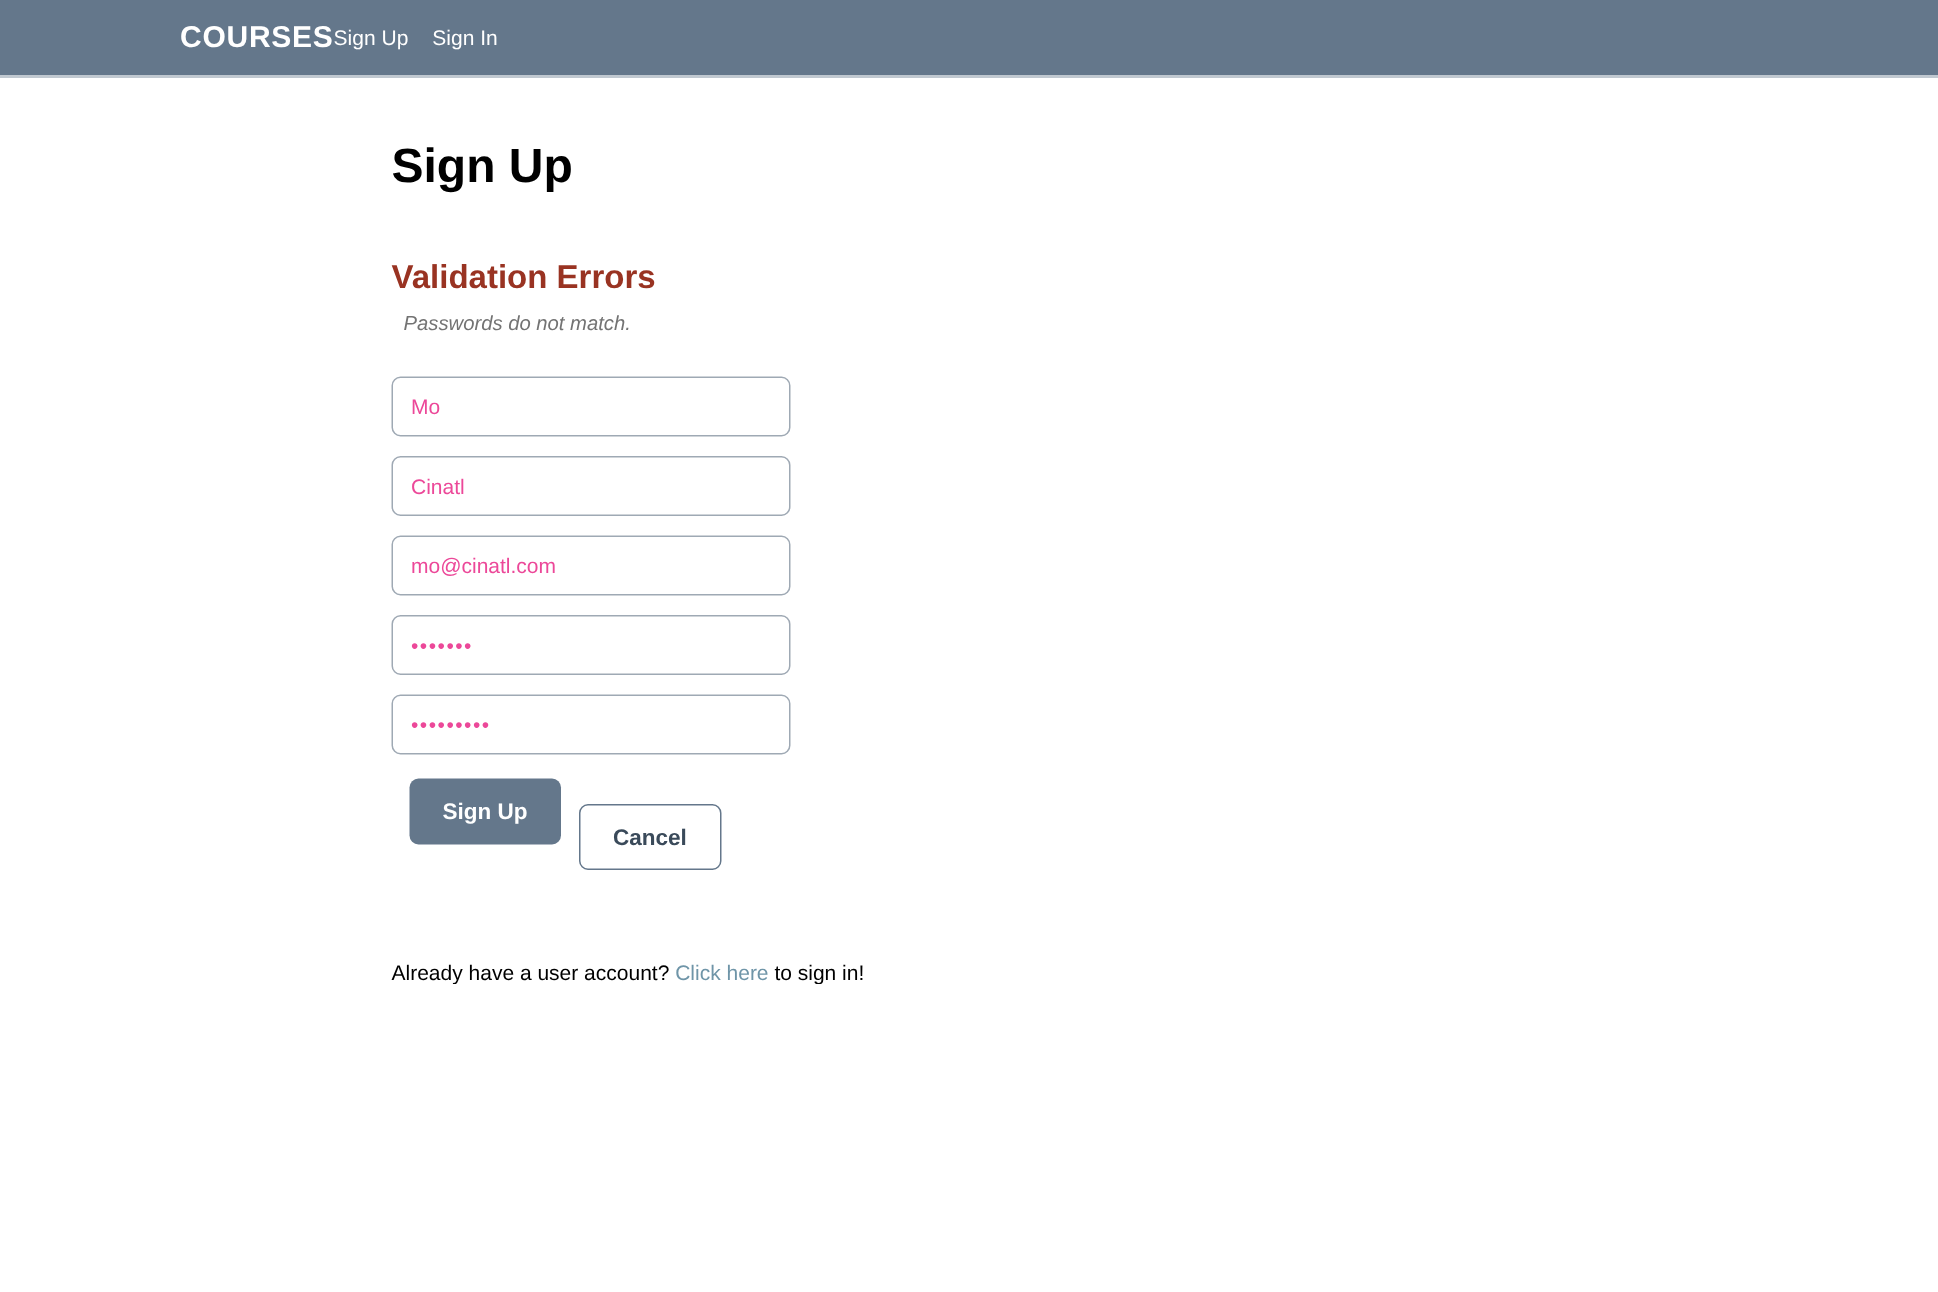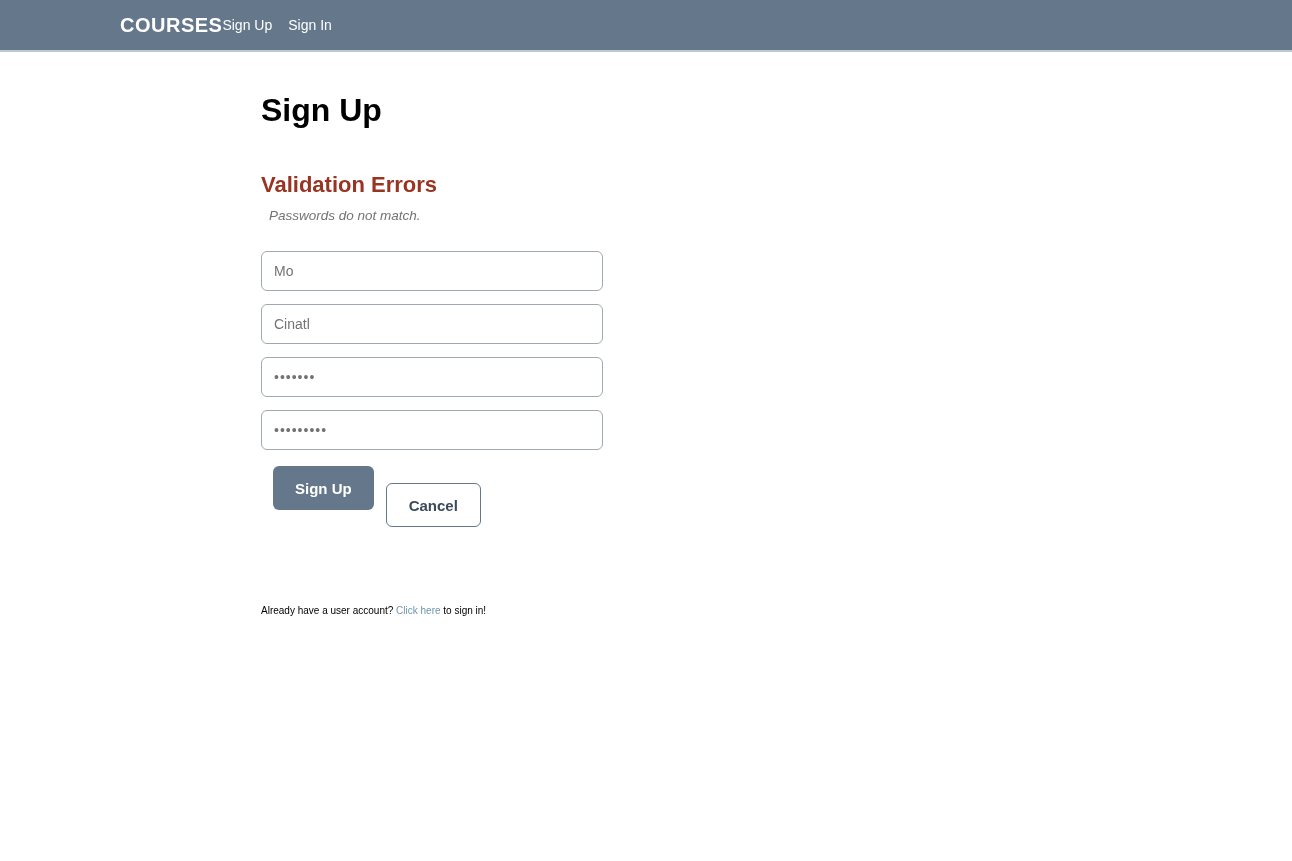--- a/index.html
+++ b/index.html
@@ -62,27 +62,27 @@
     }
     .error-list li {
       color: #737373;
       font-size: 13.5px;
       font-style: italic;
     }
     .form-field {
       margin-bottom: 13px;
     }
     .form-field input {
-      width: 342px;
+      width: 266px;
       height: 40px;
       border: 1px solid #9fa9b4;
       border-radius: 6px;
       padding: 0 12px;
       font-size: 14px;
-      color: #737373;
+      color: #ec4899;
       font-family: inherit;
       outline: none;
     }
     .form-field input::placeholder {
       color: #b5bdc6;
     }
     .pwd-dots {
       font-family: Verdana, sans-serif;
       letter-spacing: 1px;
     }
@@ -106,22 +106,22 @@
       color: #ffffff;
       border: none;
     }
     .btn-secondary {
       background: #ffffff;
       color: #3a4a5a;
       border: 1px solid #64778b;
       margin-top: 17px;
     }
     .footer-text {
-      margin-top: 78px;
-      font-size: 10px;
+      margin-top: 60px;
+      font-size: 14px;
       color: #000;
     }
     .footer-text a {
       color: #6f95a8;
       text-decoration: none;
       cursor: pointer;
     }
   </style>
 </head>
 <body>
@@ -143,20 +143,23 @@
   </ul>
 
   <form>
     <div class="form-field">
       <input type="text" value="Mo" style="">
     </div>
     <div class="form-field">
       <input type="text" value="Cinatl" style="">
     </div>
     <div class="form-field">
+      <input type="text" value="mo@cinatl.com" style="">
+    </div>
+    <div class="form-field">
       <input type="text" class="pwd-dots" value="•••••••" style="">
     </div>
     <div class="form-field">
       <input type="text" class="pwd-dots" value="•••••••••" style="">
     </div>
 
     <div class="button-row">
       <button type="button" class="btn btn-primary">Sign Up</button>
       <button type="button" class="btn btn-secondary">Cancel</button>
     </div>

